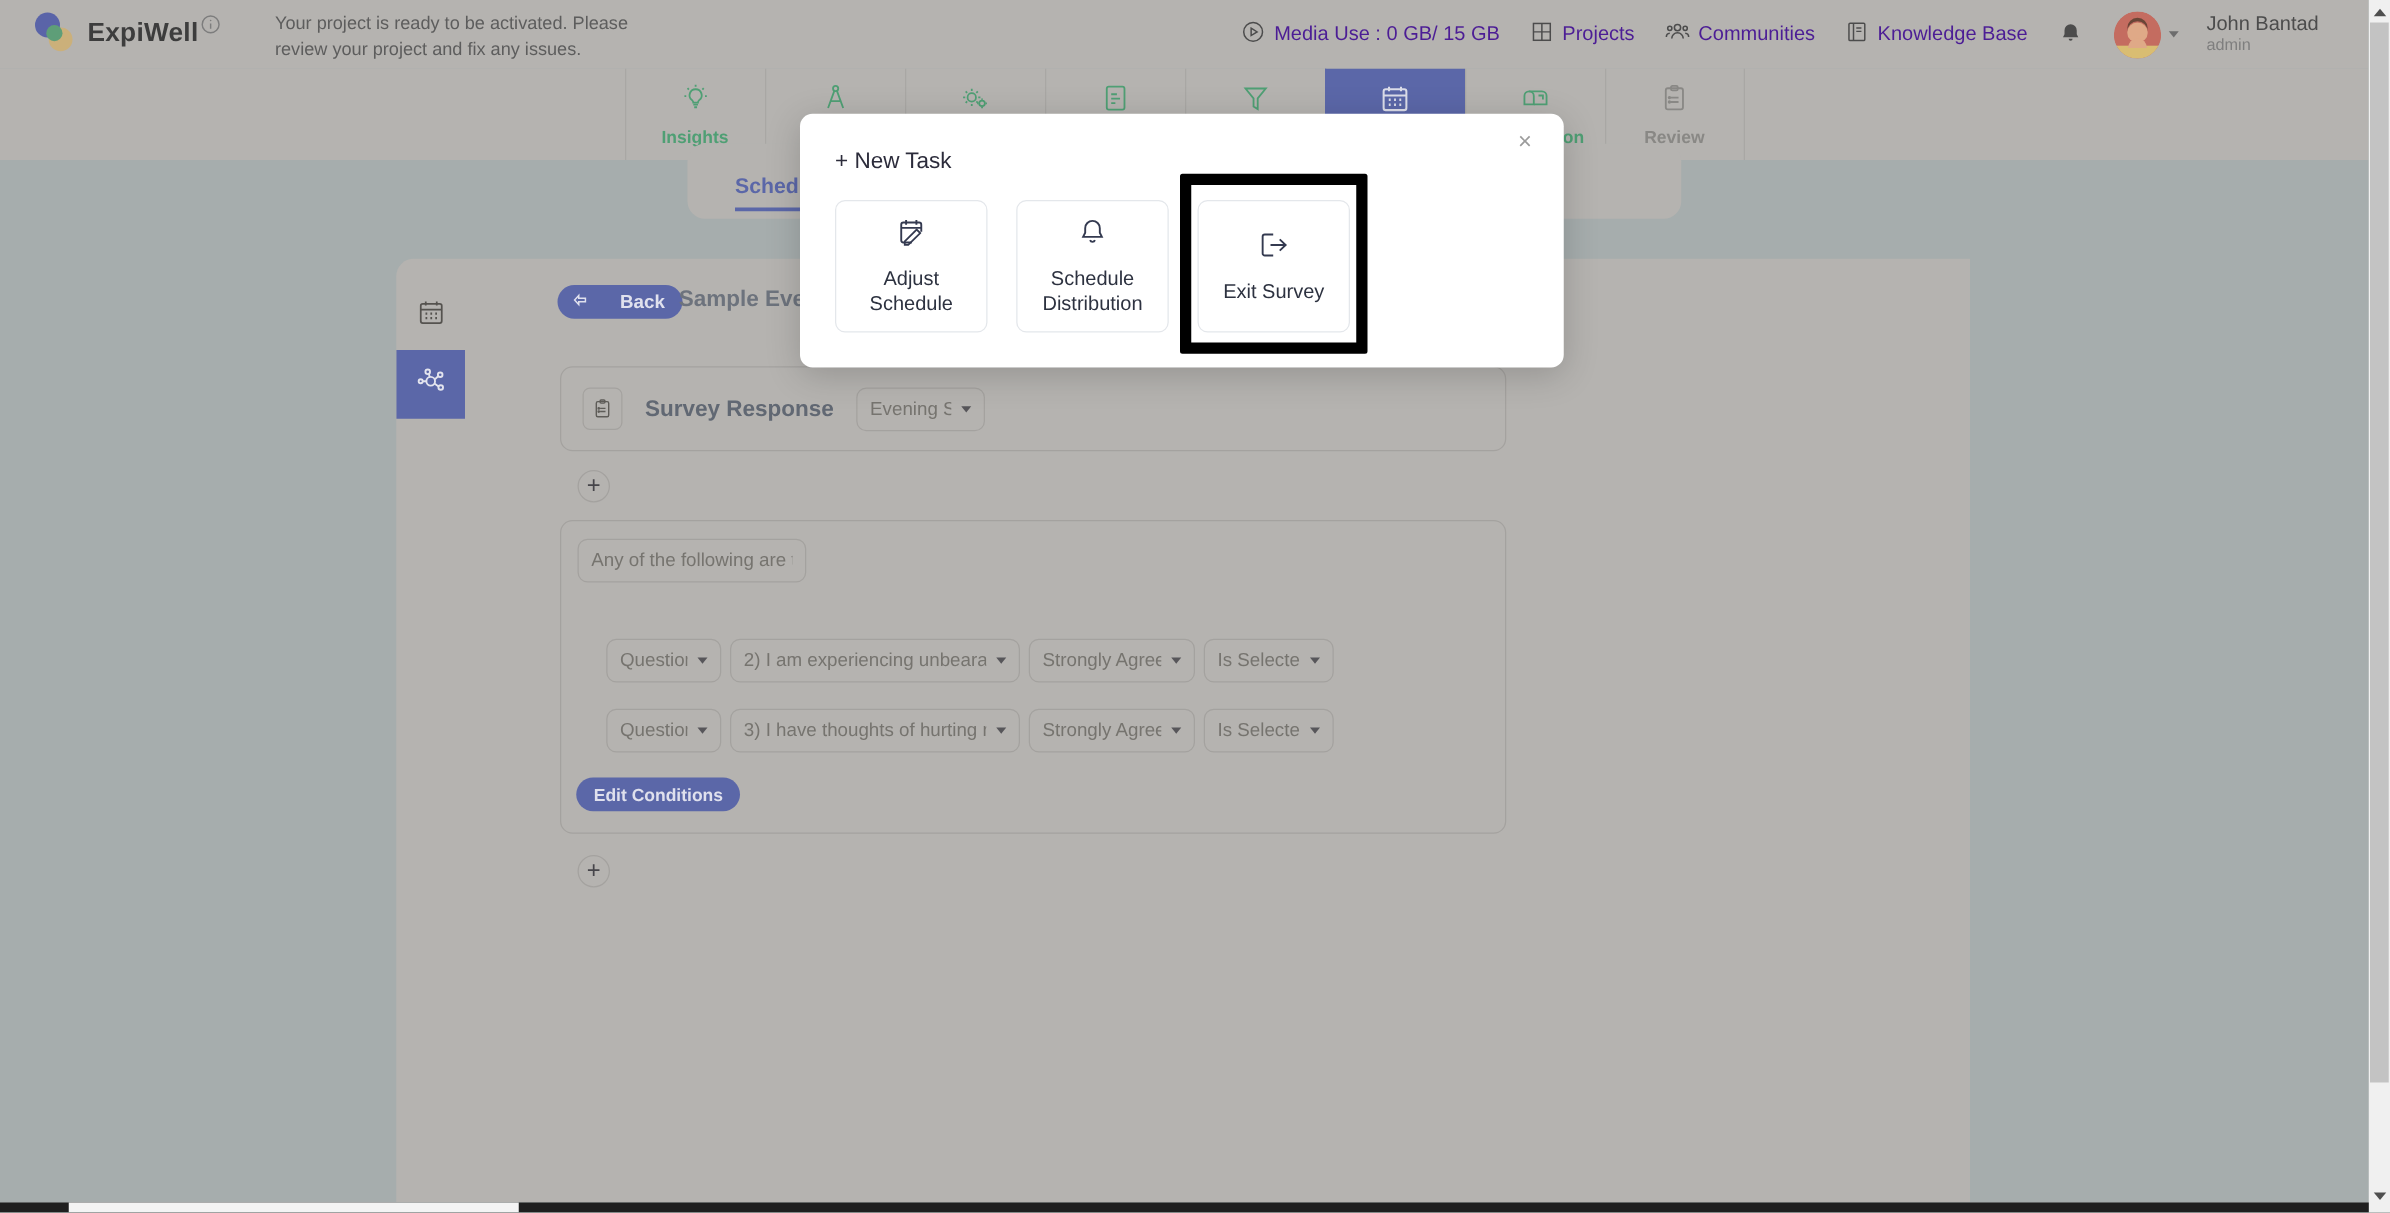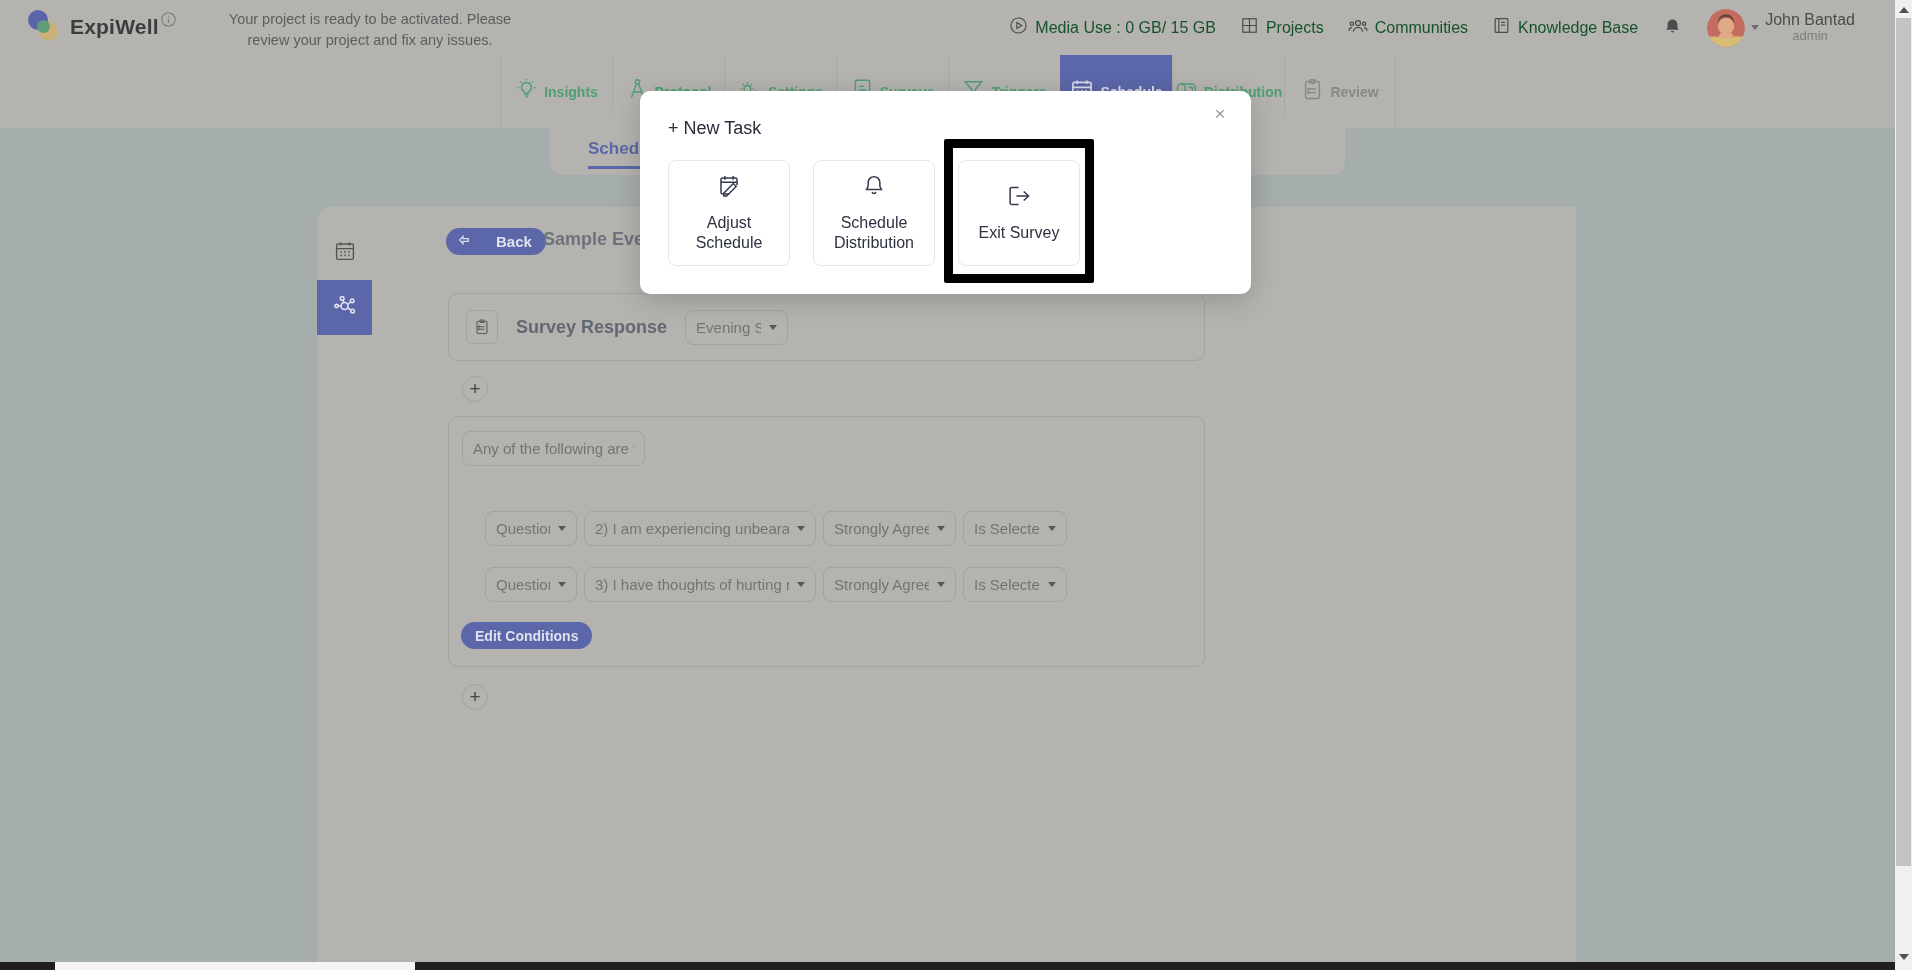--- a/index.html
+++ b/index.html
@@ -4,57 +4,57 @@
 <style>
   * { box-sizing: border-box; margin: 0; padding: 0; }
   html, body {
     width: 1912px; height: 970px; overflow: hidden;
     font-family: "Liberation Sans", sans-serif;
     background: #a6adad;
   }
   .root { position: relative; width: 1912px; height: 970px; }
 
   
-  .page-layer { position: absolute; left: 0; top: 0; width: 1895px; height: 962px; overflow: hidden; text-align: center; }
+  .page-layer { position: absolute; left: 0; top: 0; width: 1895px; height: 962px; overflow: hidden; }
 
   
   .topbar {
     position: absolute; left: 0; top: 0; width: 1895px; height: 55px;
     background: #b5b3b0;
   }
   .brand { position: absolute; left: 28px; top: 10px; display: flex; align-items: center; gap: 8px; }
   .logo-mark { position: relative; width: 34px; height: 33px; }
   .logo-mark i { position: absolute; border-radius: 50%; display: block; }
   .lm-a { width: 20px; height: 20px; left: 0; top: 0; background: #5a64a8; }
   .lm-b { width: 19px; height: 19px; left: 11px; top: 12px; background: #cbb07a; }
   .lm-c { width: 13px; height: 13px; left: 9px; top: 10px; background: #5e9e78; }
   .brand-name { font-size: 21px; font-weight: 700; color: #3d3d3d; letter-spacing: .2px; }
 
   .notice { position: absolute; left: 160px; top: 9px; display: flex; gap: 7px; }
   .notice-txt { font-size: 14.5px; line-height: 21px; color: #5d5d5d; max-width: 300px; margin-left: 36px; }
   .info-ic { width: 17px; height: 17px; margin-top: 2px; color: #7d7d7d; flex: none; }
 
   .topright { position: absolute; right: 40px; top: 0; height: 55px; display: flex; align-items: center; gap: 24px; }
-  .tr-item { display: flex; align-items: center; gap: 7px; font-size: 16px; color: #14532d; white-space: nowrap; }
+  .tr-item { display: flex; align-items: center; gap: 7px; font-size: 16px; color: #4c1d95; white-space: nowrap; }
   .tr-item svg { color: #4c4c4c; }
   .bell { color: #5b67b5; }
   .user-block { display: flex; align-items: center; gap: 6px; }
   .avatar { width: 38px; height: 38px; border-radius: 50%; overflow: hidden; flex: none; }
-  .user-names { display: flex; flex-direction: column; line-height: 1.15; margin-left: 0; }
+  .user-names { display: flex; flex-direction: column; line-height: 1.15; margin-left: 16px; }
   .user-name { font-size: 16px; color: #4c4c4c; }
   .user-role { font-size: 13px; color: #7e7e7e; }
   .caret-sm { width: 0; height: 0; border-left: 4px solid transparent; border-right: 4px solid transparent; border-top: 5px solid #6d6d6d; }
 
   
   .navbar {
     position: absolute; left: 0; top: 55px; width: 1895px; height: 73px;
     background: #b5b3b0; display: flex; justify-content: center;
   }
   .nav-item {
-    width: 112px; height: 73px; display: flex; flex-direction: row;
+    width: 112px; height: 73px; display: flex; flex-direction: column;
     align-items: center; justify-content: center; gap: 5px;
     border-left: 1px solid #a9a7a4; color: #4f9f74;
   }
   .nav-item:last-child { border-right: 1px solid #a9a7a4; }
   .nav-label { font-size: 14px; font-weight: 600; }
   .nav-item.muted { color: #898885; }
   .nav-item.active { background: #5b67a8; color: #dcdde9; border-left-color: #5b67a8; }
 
   
   .pagebody { position: absolute; left: 0; top: 128px; width: 1895px; height: 834px; background: #a6adad; }

